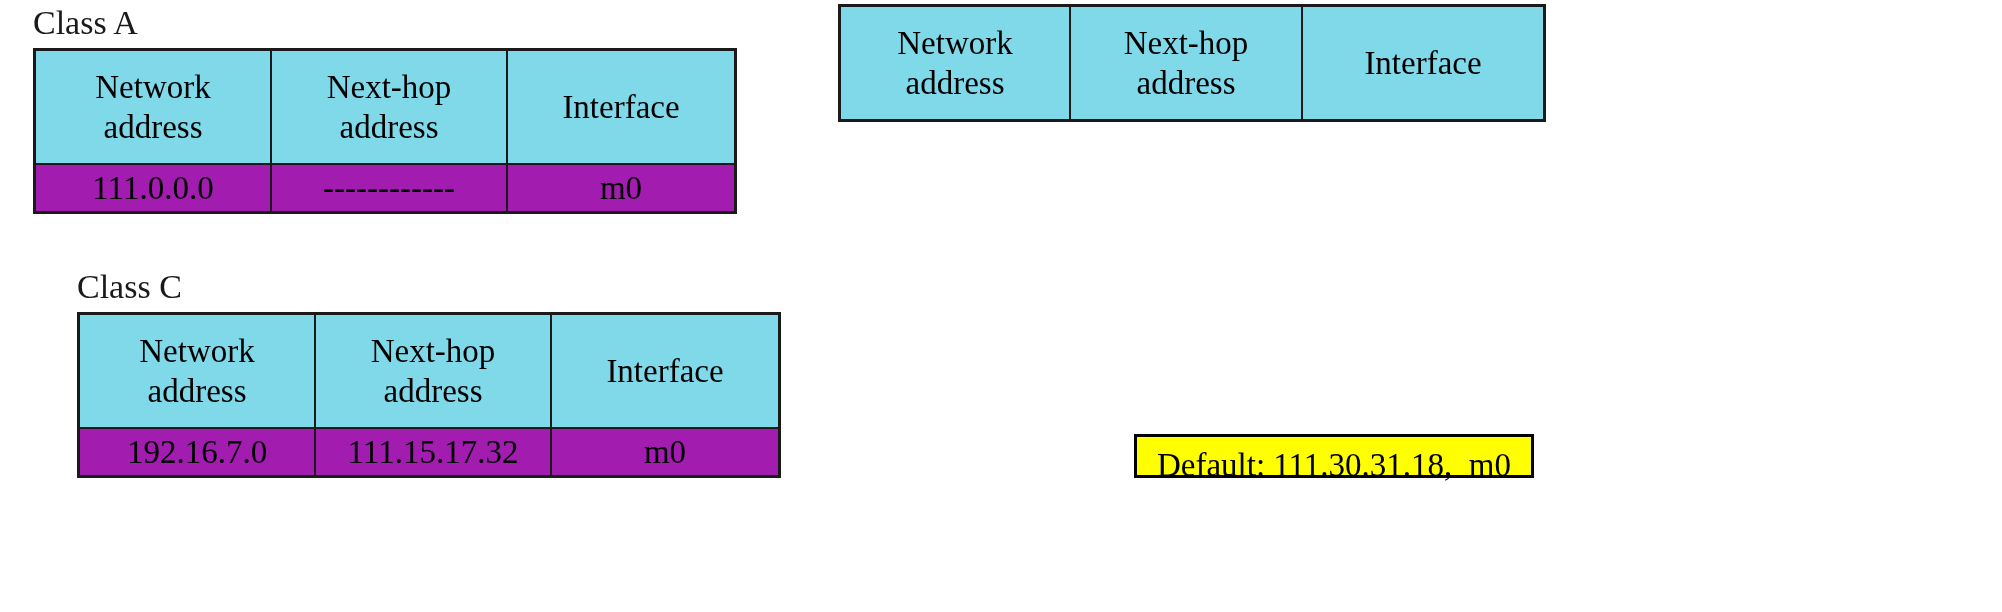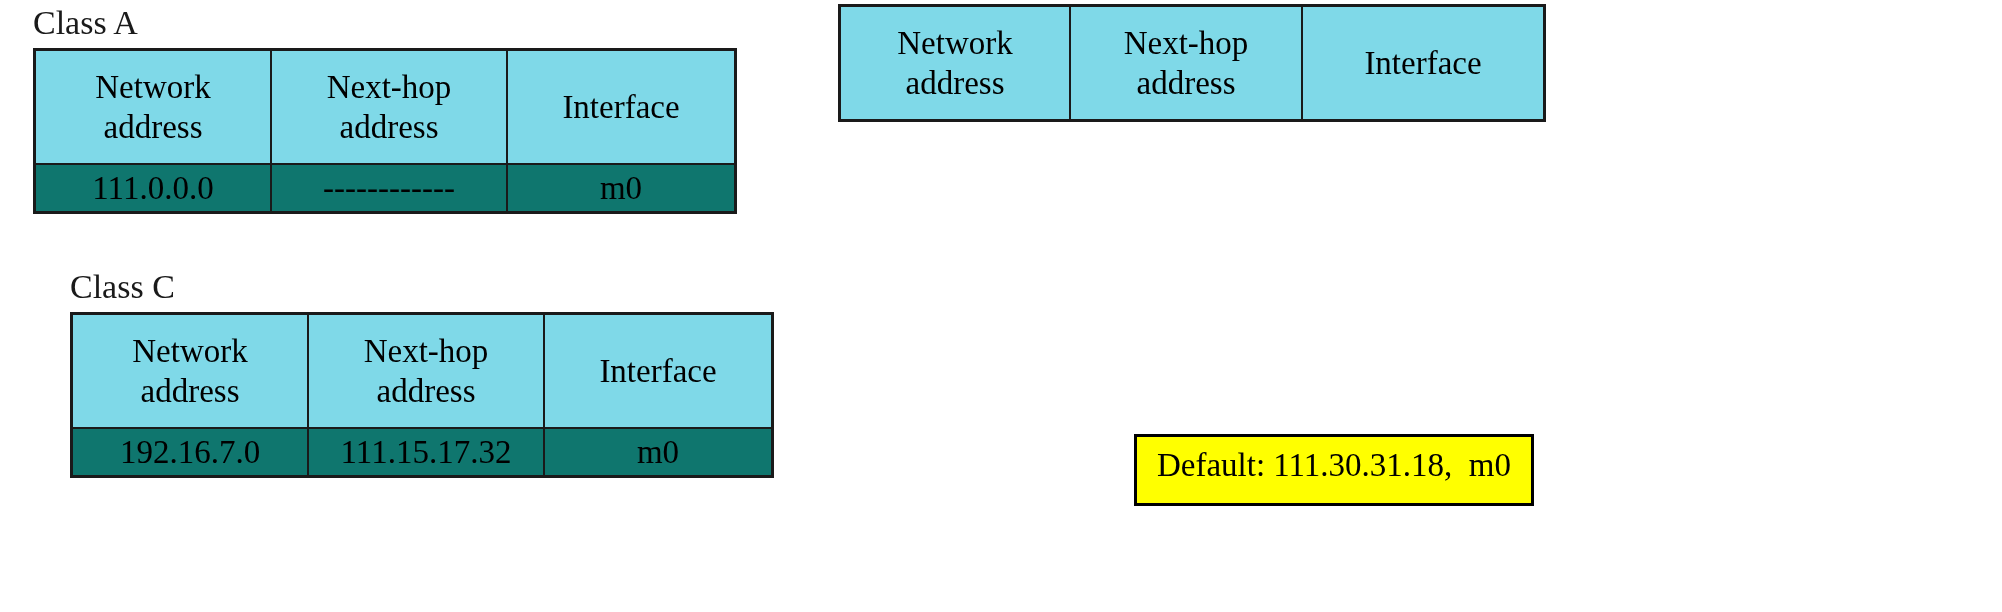--- a/index.html
+++ b/index.html
@@ -48,48 +48,48 @@
     font-size: 33px;
     line-height: 40px;
     height: 112px;
     padding: 4px 6px;
   }
   th.header-cell .hdr-line {
     display: block;
   }
 
   td.data-cell {
-    background: #0f766e;
+    background: #a21caf;
     font-size: 33px;
     line-height: 42px;
     height: 46px;
     padding: 1px 6px;
     white-space: nowrap;
   }
 
   
   .col-net   { width: 234px; }
   .col-next  { width: 234px; }
   .col-iface { width: 226px; }
 
   .colb-net   { width: 228px; }
   .colb-next  { width: 230px; }
   .colb-iface { width: 240px; }
 
   
   #class-a-panel { left: 33px;   top: 4px;  }
   #class-b-panel { left: 838px;  top: 4px;  }
-  #class-c-panel { left: 26px;   top: 268px; padding-left: 44px;}
+  #class-c-panel { left: 33px;   top: 268px; padding-left: 44px;}
 
   #default-box {
     position: absolute;
     left: 1134px;
     top: 434px;
     width: 400px;
-    height: 72px;
+    height: 44px;
     background: #ffff00;
     border: 3px solid #000000;
     box-sizing: border-box;
   }
   #default-box .default-text {
     display: block;
     font-size: 33px;
     line-height: 56px;
     text-align: center;
     white-space: pre;

